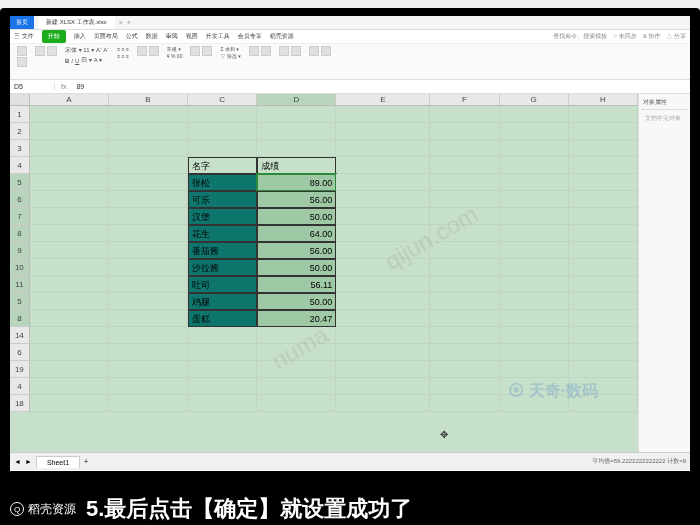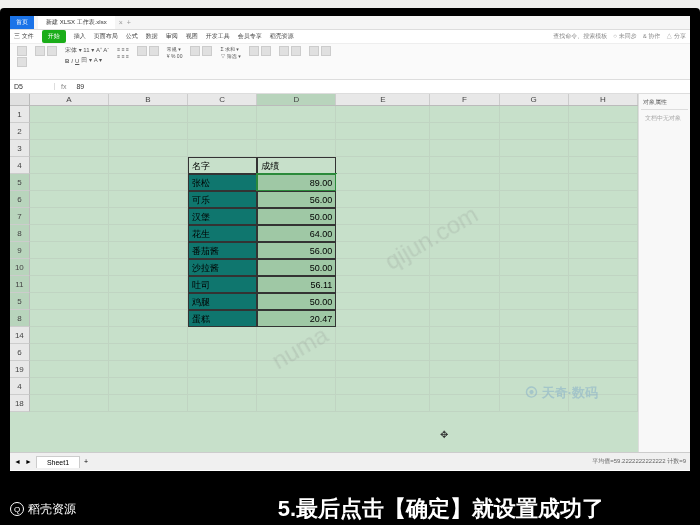--- a/index.html
+++ b/index.html
@@ -48,26 +48,26 @@
 .sidebar { width: 52px; background: #f8f8f8; border-left: 1px solid #ddd; font-size: 6px; color: #666; padding: 2px; }
 
 .sheet-tabs { height: 18px; background: #f0f0f0; border-top: 1px solid #ccc; display: flex; align-items: center; font-size: 7px; padding: 0 4px; gap: 4px; }
 .sheet-tab { background: #fff; padding: 2px 10px; border: 1px solid #ccc; border-bottom: none; }
 
 .watermark { position: absolute; font-size: 24px; color: rgba(120,120,120,0.18); transform: rotate(-30deg); pointer-events: none; }
 .wm1 { top: 130px; left: 370px; }
 .wm2 { top: 240px; left: 260px; }
 .wm3 { top: 360px; left: 150px; }
 
-.brand-wm { position: absolute; bottom: 50px; right: 40px; font-size: 13px; color: rgba(100,150,200,0.35); font-weight: bold; }
+.brand-wm { position: absolute; bottom: 50px; right: 40px; font-size: 16px; color: rgba(100,150,200,0.35); font-weight: bold; }
 
 .caption-bar { position: absolute; bottom: 0; left: 0; width: 700px; height: 32px; background: #000; color: #fff; display: flex; align-items: center; }
 .logo-area { display: flex; align-items: center; gap: 4px; padding: 0 10px; font-size: 12px; }
 .logo-icon { width: 14px; height: 14px; border: 1.5px solid #fff; border-radius: 50%; display: inline-flex; align-items: center; justify-content: center; font-size: 8px; }
-.caption-text { flex: 1; text-align: right; font-size: 22px; font-weight: bold; padding-right: 96px; }
+.caption-text { flex: 1; text-align: left; font-size: 22px; font-weight: bold; padding-right: 96px; }
 
 .w-A { width: 80px; } .w-B { width: 80px; } .w-C { width: 70px; } .w-D { width: 80px; }
 .w-E { width: 95px; } .w-F { width: 70px; } .w-G { width: 70px; } .w-H { width: 70px; }
 
 .cursor-ptr { position: absolute; left: 430px; top: 335px; font-size: 10px; color: #333; }
 </style>
 </head>
 <body>
 
 <div class="photo-bg"></div>

